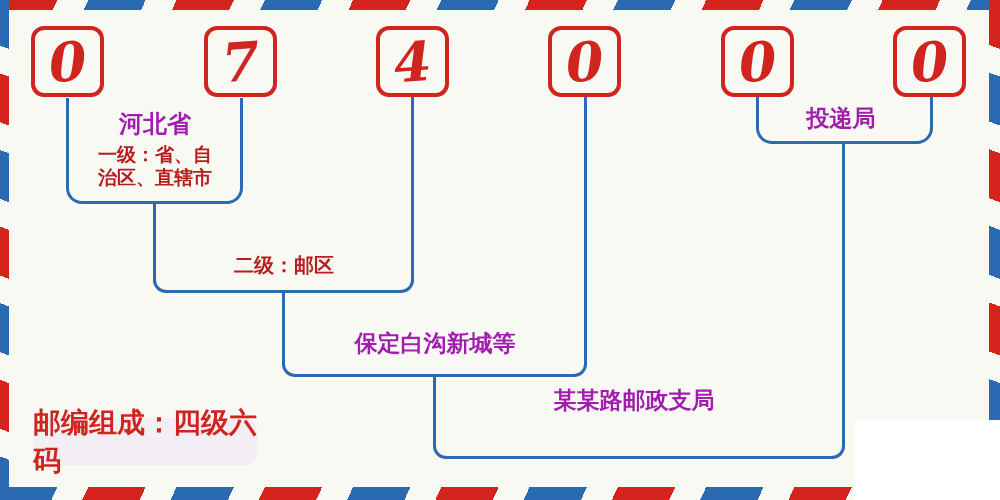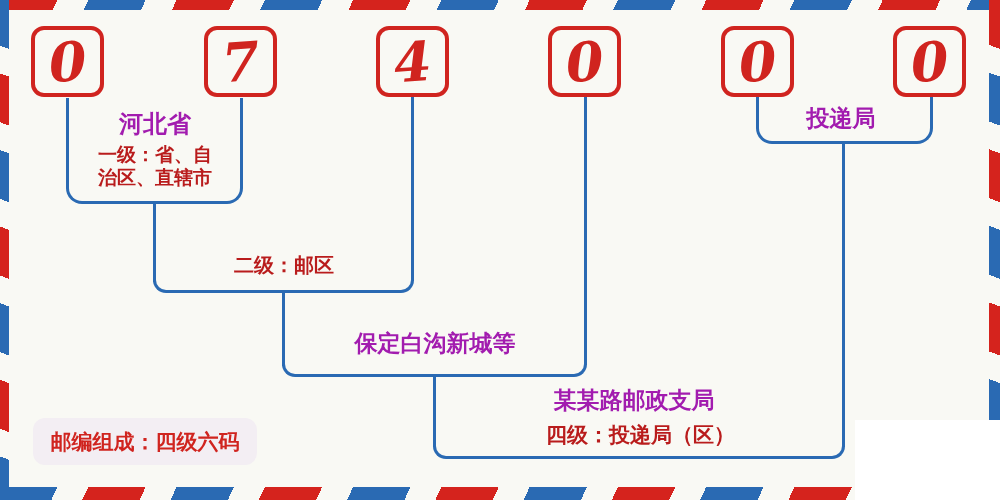--- a/index.html
+++ b/index.html
@@ -75,21 +75,21 @@
   .t-l4desc{left:513px;top:423px;width:255px;font-size:21px;}
 
   
   .note-box{
     position:absolute;left:33px;top:418px;width:224px;height:47px;
     background:#f3eef3;border-radius:12px;
     display:flex;align-items:center;justify-content:center;z-index:5;
   }
   .note-text{
     color:#d0241f;font-family:"Liberation Serif","DejaVu Serif",serif;
-    font-weight:bold;font-size:21px;
+    font-weight:bold;font-size:28px;
   }
 </style>
 </head>
 <body>
 
 <div id="stage">
 
   <div class="edge edge-top"></div>
   <div class="edge edge-bottom"></div>
   <div class="edge edge-left"></div>
@@ -127,19 +127,18 @@
   <div class="vline" id="l4-right"></div>
   <div class="bracket" id="l4-bottom"></div>
 
   <div class="blue-title t-hebei">河北省</div>
   <div class="red-desc t-l1desc">一级：省、自
 治区、直辖市</div>
   <div class="red-desc t-l2desc">二级：邮区</div>
   <div class="blue-title t-baoding">保定白沟新城等</div>
   <div class="blue-title t-road">某某路邮政支局</div>
   <div class="blue-title t-delivery">投递局</div>
-  <div class="red-desc t-l4desc">四级：投递局（区）</div>
 
   <div class="note-box">
     <span class="note-text">邮编组成：四级六码</span>
   </div>
 
 </div>
 
 </body></html>

